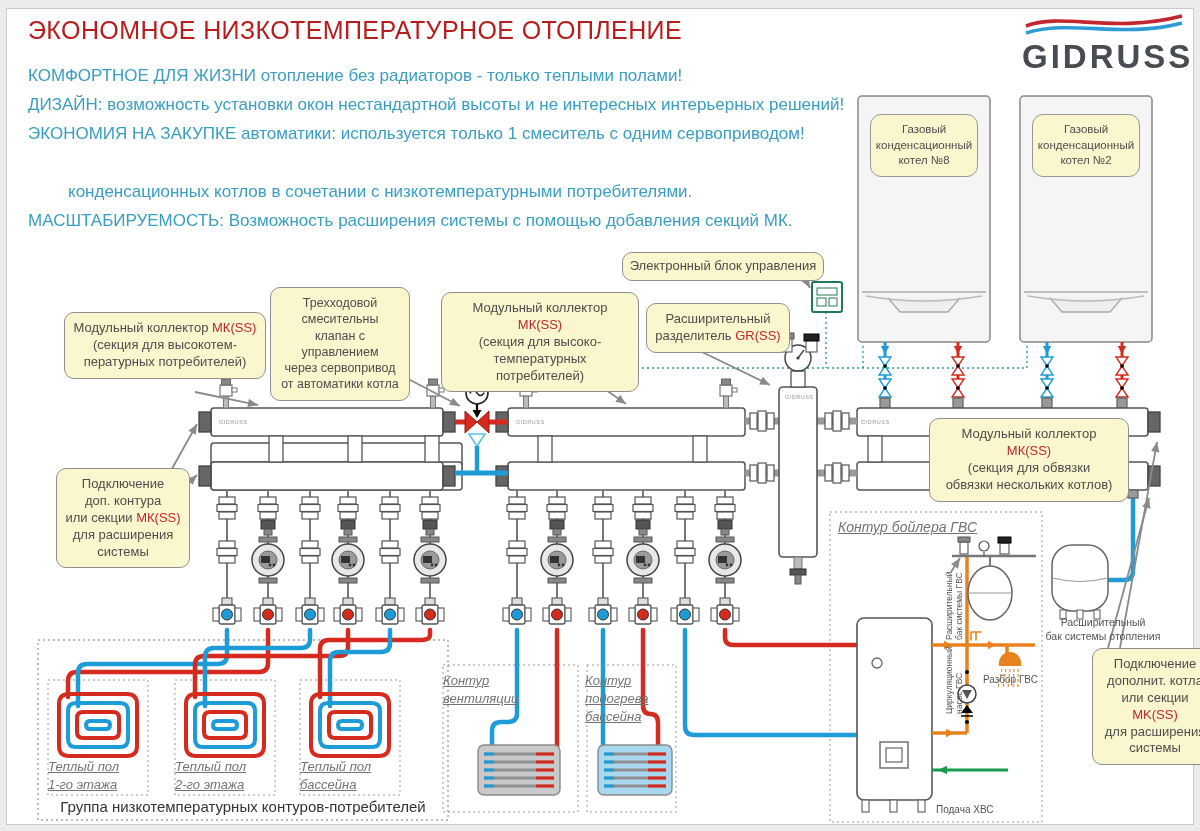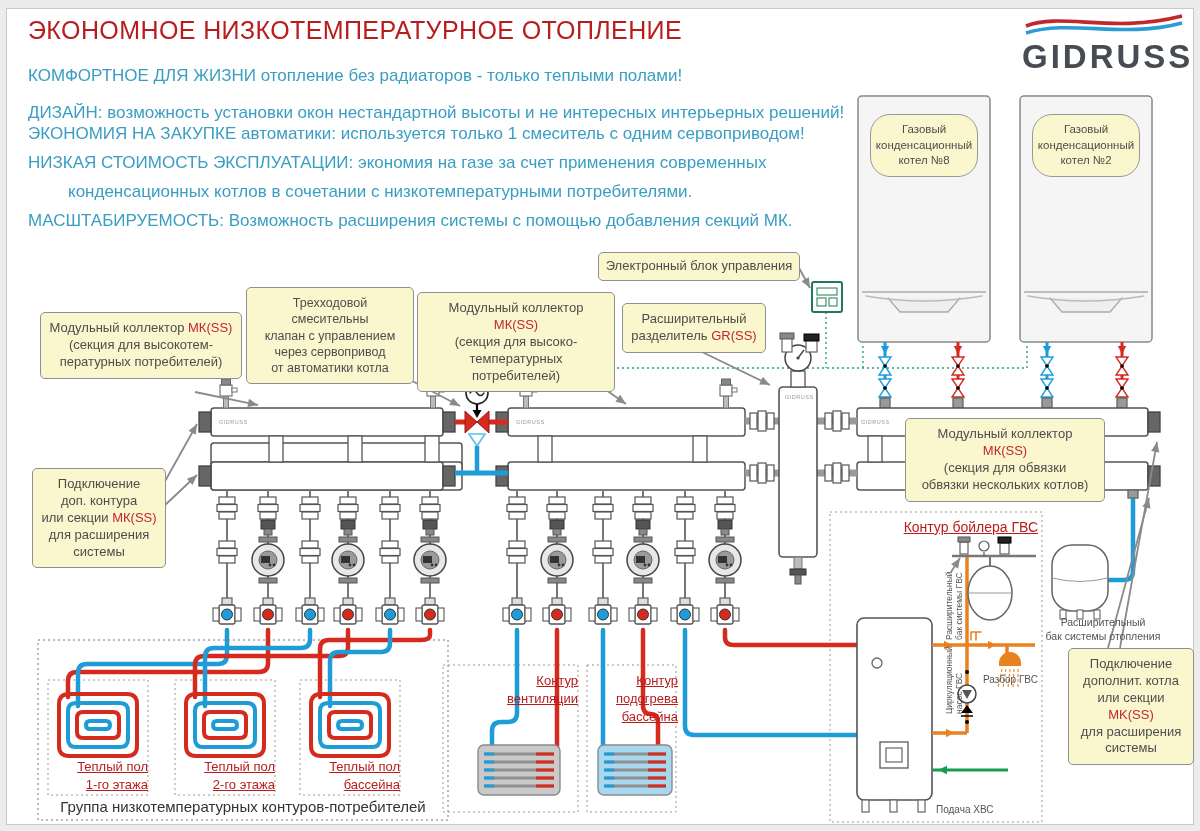--- a/index.html
+++ b/index.html
@@ -6,30 +6,30 @@
   #stage{position:relative;width:1200px;height:831px;background:#ececec;
          font-family:"Liberation Sans",sans-serif;overflow:hidden;}
   .card{position:absolute;left:6px;top:8px;width:1186px;height:815px;background:#fff;
         border:1px solid #c9c9c9;}
   #diagram{position:absolute;left:0;top:0;z-index:2;}
   .abs{position:absolute;z-index:4;}
   .title{left:28px;top:16px;font-size:25px;color:#b91c1c;letter-spacing:.4px;white-space:nowrap;}
   .feat{left:28px;color:#3a9ec2;font-size:17px;white-space:nowrap;z-index:3;}
   .logo{left:1022px;top:10px;width:164px;text-align:center;}
   .logo-text{font-size:33px;font-weight:bold;color:#474c52;letter-spacing:3px;line-height:1;}
-  .co{position:absolute;background:#faf6ce;border:1.4px solid #8f8f8f;border-radius:5px;
+  .co{position:absolute;background:#faf6ce;border:1.4px solid #8f8f8f;border-radius:10px;
       color:#4d4d4d;font-size:13px;line-height:1.3;text-align:center;padding:7px 8px;
-      box-sizing:border-box;z-index:5;}
+      box-sizing:border-box;z-index:5;margin-left:24px;}
   .co .red{color:#c1272d;}
   .co.small{font-size:12.5px;}
-  .blabel{position:absolute;background:#faf6ce;border:1.2px solid #999;border-radius:20px;
+  .blabel{position:absolute;background:#faf6ce;border:1.2px solid #999;border-radius:11px;
           font-size:11.5px;text-align:center;color:#4d4d4d;padding:7px 2px;line-height:1.35;
           box-sizing:border-box;z-index:5;}
-  .clabel{position:absolute;text-align:right;color:#b91c1c;font-size:13px;
-          text-decoration:underline;line-height:1.4;z-index:4;}
+  .clabel{position:absolute;text-align:left;color:#737373;font-size:13px;
+          text-decoration:underline;line-height:1.4;z-index:4;font-style:italic;}
   .slabel{position:absolute;font-size:10px;color:#555;z-index:4;white-space:nowrap;text-align:center;}
   .vlabel{position:absolute;font-size:8.5px;color:#555;transform:rotate(-90deg);
           transform-origin:0 0;white-space:nowrap;line-height:1.2;z-index:4;}
   .group-label{position:absolute;font-size:15px;color:#333;text-align:center;z-index:4;}
   .heading-u{font-size:14px;}
   .brand{position:absolute;font-size:5.5px;color:#999;letter-spacing:.5px;z-index:4;}
   .explabel{position:absolute;font-size:10.5px;color:#555;text-align:center;line-height:1.3;z-index:4;}
 </style>
 </head>
 <body>
@@ -561,32 +561,31 @@
   <div class="abs title">ЭКОНОМНОЕ НИЗКОТЕМПЕРАТУРНОЕ ОТОПЛЕНИЕ</div>
   <div class="abs logo">
     <svg width="164" height="26">
       <path d="M4,16 C40,2 90,24 160,6" fill="none" stroke="#c1272d" stroke-width="3.6"></path>
       <path d="M4,23 C50,9 100,29 160,13" fill="none" stroke="#2d9bd6" stroke-width="3.6"></path>
     </svg>
     <div class="logo-text">GIDRUSS</div>
   </div>
 
   <div class="abs feat" style="top:66px">КОМФОРТНОЕ ДЛЯ ЖИЗНИ  отопление без радиаторов - только теплыми полами!</div>
-  <div class="abs feat" style="top:103px">ДИЗАЙН: возможность установки окон нестандартной высоты и не интересных интерьерных решений!</div>
+  <div class="abs feat" style="top:95px">ДИЗАЙН: возможность установки окон нестандартной высоты и не интересных интерьерных решений!</div>
   <div class="abs feat" style="top:124px">ЭКОНОМИЯ НА ЗАКУПКЕ автоматики: используется только 1 смеситель с одним сервоприводом!</div>
-  <div class="abs feat" style="top:153px">НИЗКАЯ СТОИМОСТЬ ЭКСПЛУАТАЦИИ: экономия на газе за счет применения современных</div>
   <div class="abs feat" style="top:182px;left:68px">конденсационных котлов в сочетании с низкотемпературными потребителями.</div>
   <div class="abs feat" style="top:211px">МАСШТАБИРУЕМОСТЬ: Возможность расширения системы с помощью добавления секций МК.</div>
 
   <div class="co" style="left:40px;top:312px;width:202px">
     <span>Модульный коллектор </span><span class="red">МК(SS)</span><br>
     <span>(секция для высокотем-</span><br>
     <span>пературных потребителей)</span>
   </div>
-  <div class="co small" style="left:246px;top:287px;width:168px">
+  <div class="co small" style="left:246px;top:287px;width:140px">
     <span>Трехходовой смесительны</span><br>
     <span>клапан с управлением</span><br>
     <span>через сервопривод</span><br>
     <span>от автоматики котла</span>
   </div>
   <div class="co" style="left:417px;top:292px;width:198px">
     <span>Модульный коллектор </span><span class="red">МК(SS)</span><br>
     <span>(секция для высоко-</span><br>
     <span>температурных потребителей)</span>
   </div>

